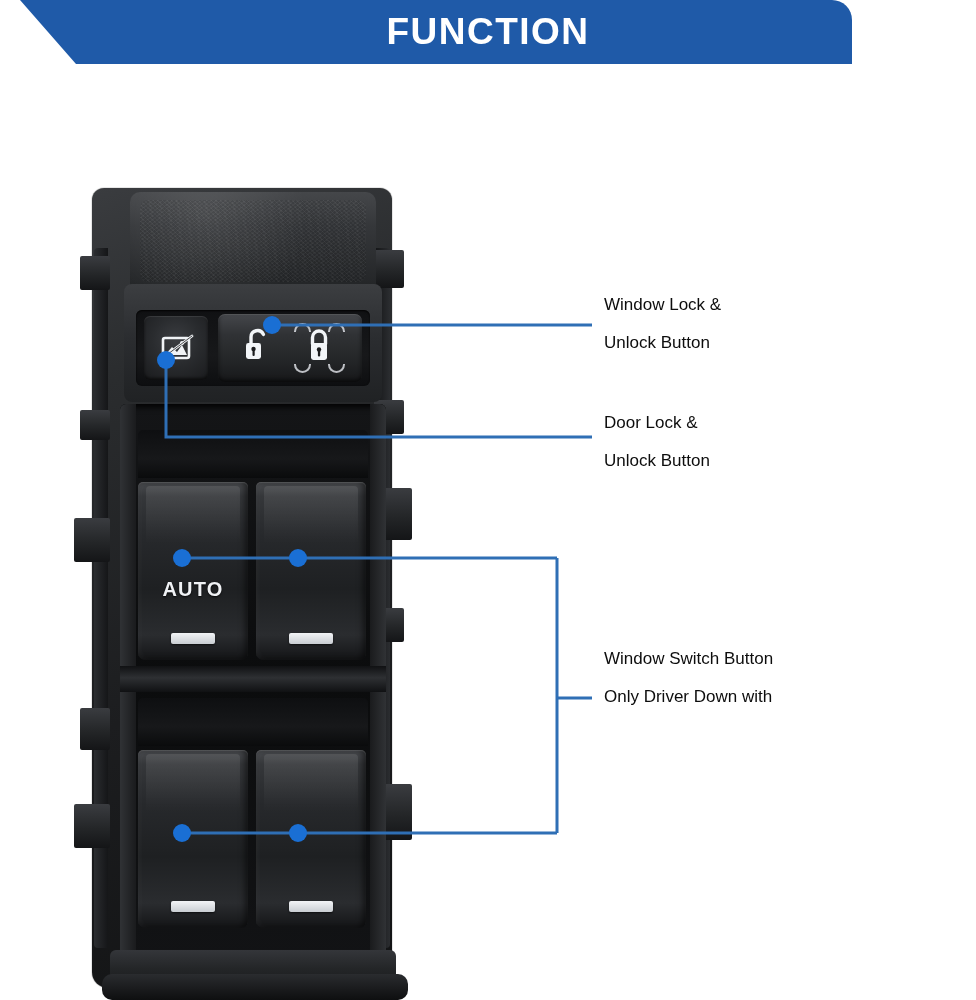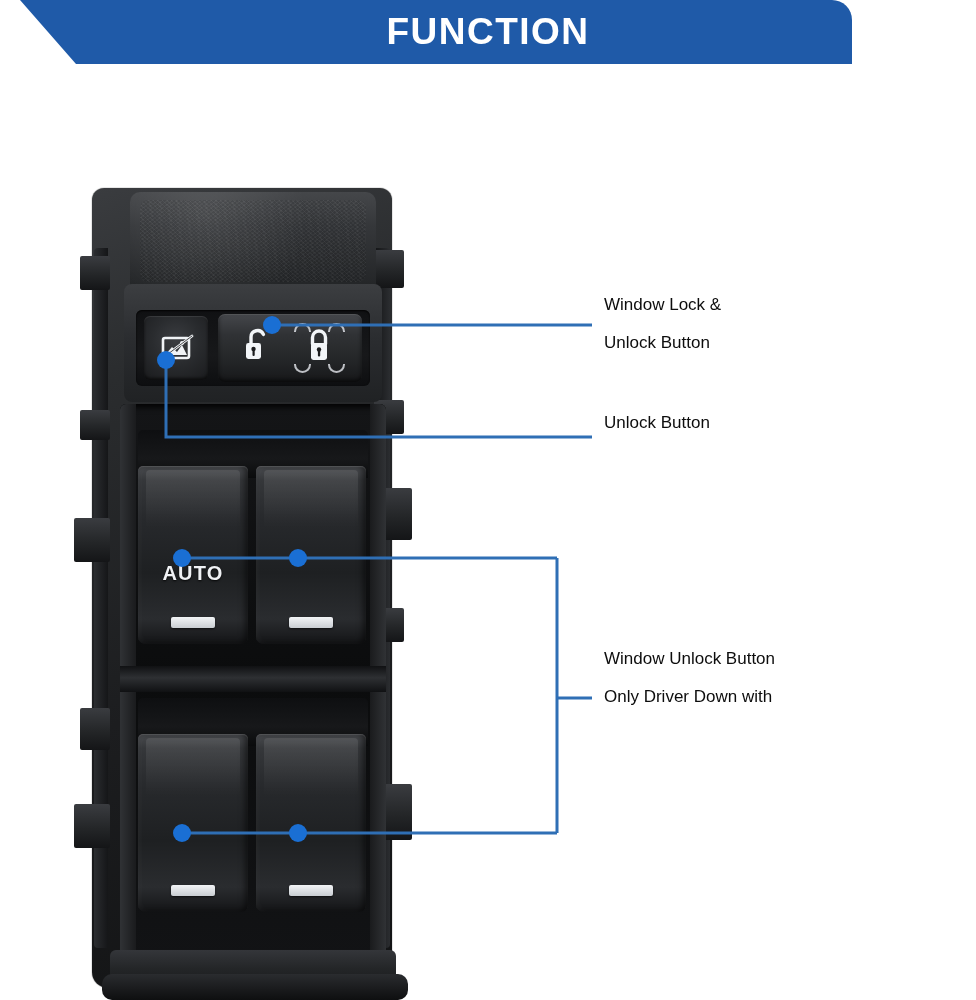--- a/index.html
+++ b/index.html
@@ -225,21 +225,21 @@
     position: absolute;
     left: 16px;
     width: 234px;
     height: 236px;
   }
   .group-top { top: 26px; }
   .group-bottom { top: 294px; }
 
   .rocker {
     position: absolute;
-    top: 36px;
+    top: 52px;
     width: 110px;
     height: 178px;
     border-radius: 5px 5px 7px 7px;
     background:
       linear-gradient(180deg, #4a4c50 0%, #35373a 8%, #27292c 30%,
                       #1e2022 60%, #2a2c2f 86%, #141517 100%);
     box-shadow: inset 0 1px 1px rgba(255,255,255,.13),
                 inset -3px 0 6px rgba(0,0,0,.55),
                 inset 3px 0 5px rgba(255,255,255,.04);
   }
@@ -485,21 +485,22 @@
       <circle cx="298" cy="833" r="9" fill="#1a6fd4"></circle>
     </g>
   </svg>
 
   <div class="label label-window-lock">
     <div>Window Lock &amp;</div>
     <div>Unlock Button</div>
   </div>
 
   <div class="label label-door-lock">
+    <div>Door Lock &amp;</div>
     <div>Unlock Button</div>
   </div>
 
   <div class="label label-window-sw">
-    <div>Window Unlock Button</div>
+    <div>Window Switch Button</div>
     <div>Only Driver Down with</div>
   </div>
 
 </div>
 
 </body></html>

